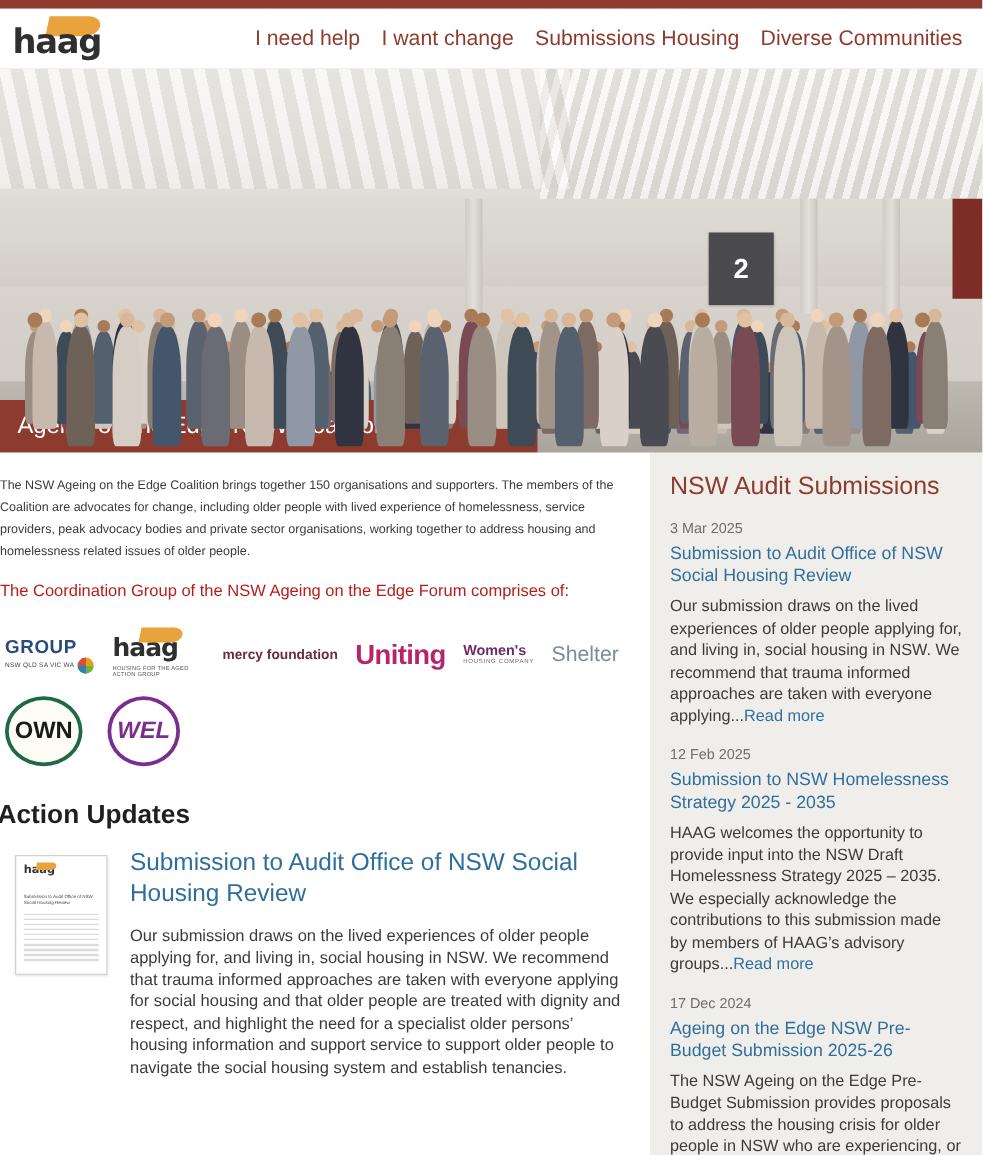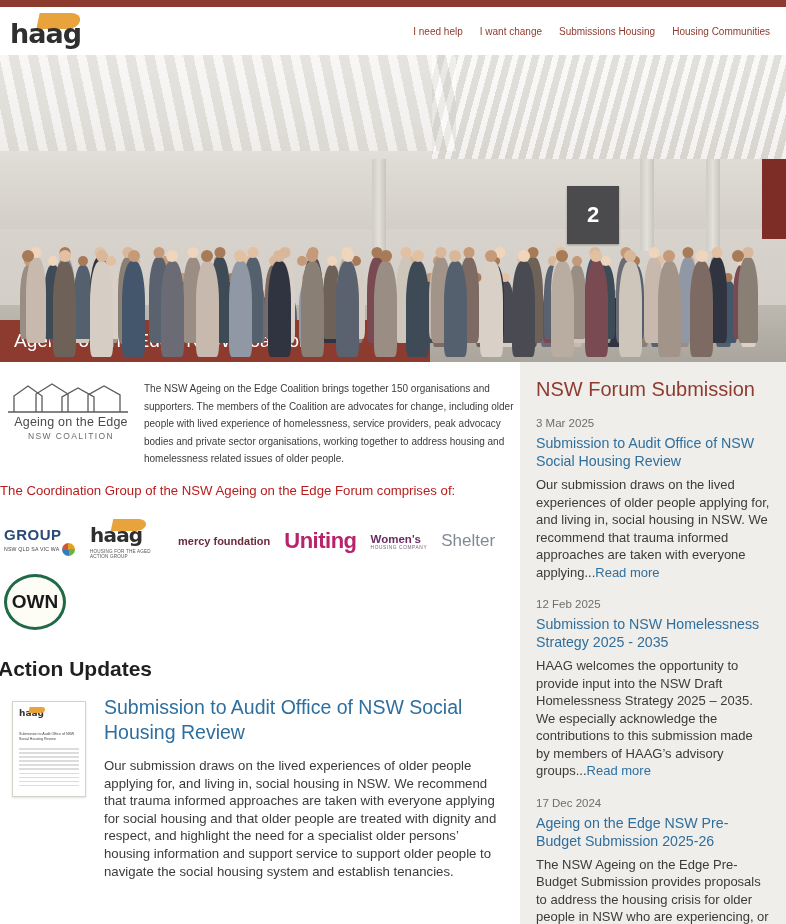--- a/index.html
+++ b/index.html
@@ -52,21 +52,21 @@
   }
   .nav {
     margin-left: auto;
     display: flex;
     align-items: center;
     gap: 17px;
     padding-right: 8px;
   }
   .nav a {
     color: #8e3b2f;
-    font-size: 10px;
+    font-size: 17px;
     text-decoration: none;
     white-space: nowrap;
   }
 
   
   .hero {
     position: relative;
     width: 786px;
     height: 307px;
     overflow: hidden;
@@ -325,21 +325,21 @@
 
 <div class="header">
   <div class="logo">
     <div class="logo-swoosh"></div>
     <div class="logo-text">haag</div>
   </div>
   <div class="nav">
     <a href="#">I need help</a>
     <a href="#">I want change</a>
     <a href="#">Submissions Housing</a>
-    <a href="#">Housing Communities</a>
+    <a href="#">Diverse Communities</a>
   </div>
 </div>
 
 <div class="hero">
   <div class="hero-photo">
     <div class="hero-ceiling"></div>
     <div class="hero-backwall"></div>
     <div class="hero-redwall"></div>
     <div class="hero-pillar" style="left:372px"></div>
     <div class="hero-pillar" style="left:640px"></div>
@@ -762,35 +762,20 @@
   <div class="hero-caption">
     <span>Ageing on the Edge NSW Coalition</span>
   </div>
 </div>
 
 <div class="content">
 
   <div class="left-col">
 
     <div class="intro-row">
-      <div class="aote-logo">
-        <div class="aote-house">
-          <svg width="125" height="32" viewBox="0 0 125 32">
-            <g fill="none" stroke="#5a5a5a" stroke-width="1.3">
-              <path d="M8 30 L8 14 L22 4 L36 14 L36 30"></path>
-              <path d="M30 30 L30 12 L46 2 L62 12 L62 30"></path>
-              <path d="M56 30 L56 15 L72 6 L88 15 L88 30"></path>
-              <path d="M82 30 L82 13 L98 4 L114 13 L114 30"></path>
-              <path d="M2 30 L122 30"></path>
-            </g>
-          </svg>
-        </div>
-        <div class="aote-title">Ageing on the Edge</div>
-        <div class="aote-sub">NSW COALITION</div>
-      </div>
       <div class="intro-text">The NSW Ageing on the Edge Coalition brings together 150 organisations and supporters. The members of the Coalition are advocates for change, including older people with lived experience of homelessness, service providers, peak advocacy bodies and private sector organisations, working together to address housing and homelessness related issues of older people.</div>
     </div>
 
     <p class="intro-wide second">The Coordination Group of the NSW Ageing on the Edge Forum comprises of:</p>
 
     <div class="logos-row">
       <div class="logo-cota">
         <div class="cota-word">GROUP</div>
         <div class="cota-sub">NSW QLD SA VIC WA<span class="cota-dot"></span></div>
       </div>
@@ -805,20 +790,21 @@
       <div class="logo-uniting">Uniting</div>
       <div class="logo-womens">
         <span>Women's</span>
         <small>HOUSING COMPANY</small>
       </div>
       <div class="logo-shelter">Shelter</div>
     </div>
 
     <div class="logos-row2">
       <div class="logo-own">OWN</div>
+      <div class="logo-wel">WEL</div>
     </div>
 
     <h2 class="section-title">Action Updates</h2>
 
     <div class="update">
       <div class="doc-thumb">
         <div class="d-swoosh"></div>
         <div class="d-logo">haag</div>
         <div class="d-title">Submission to Audit Office of NSW Social Housing Review</div>
         <div class="d-lines">
@@ -837,21 +823,21 @@
       <div class="update-body">
         <div class="update-title">Submission to Audit Office of NSW Social Housing Review</div>
         <div class="update-text">Our submission draws on the lived experiences of older people applying for, and living in, social housing in NSW. We recommend that trauma informed approaches are taken with everyone applying for social housing and that older people are treated with dignity and respect, and highlight the need for a specialist older persons’ housing information and support service to support older people to navigate the social housing system and establish tenancies.</div>
 
       </div>
     </div>
 
   </div>
 
   <div class="right-col">
-    <div class="rc-title">NSW Forum Submission</div>
+    <div class="rc-title">NSW Audit Submissions</div>
 
     <div class="rc-item">
       <div class="rc-date">3 Mar 2025</div>
       <div class="rc-head">Submission to Audit Office of NSW Social Housing Review</div>
       <div class="rc-text"><span>Our submission draws on the lived experiences of older people applying for, and living in, social housing in NSW. We recommend that trauma informed approaches are taken with everyone applying...</span><a href="#" class="rc-more">Read more</a></div>
     </div>
 
     <div class="rc-item">
       <div class="rc-date">12 Feb 2025</div>
       <div class="rc-head">Submission to NSW Homelessness Strategy 2025 - 2035</div>

